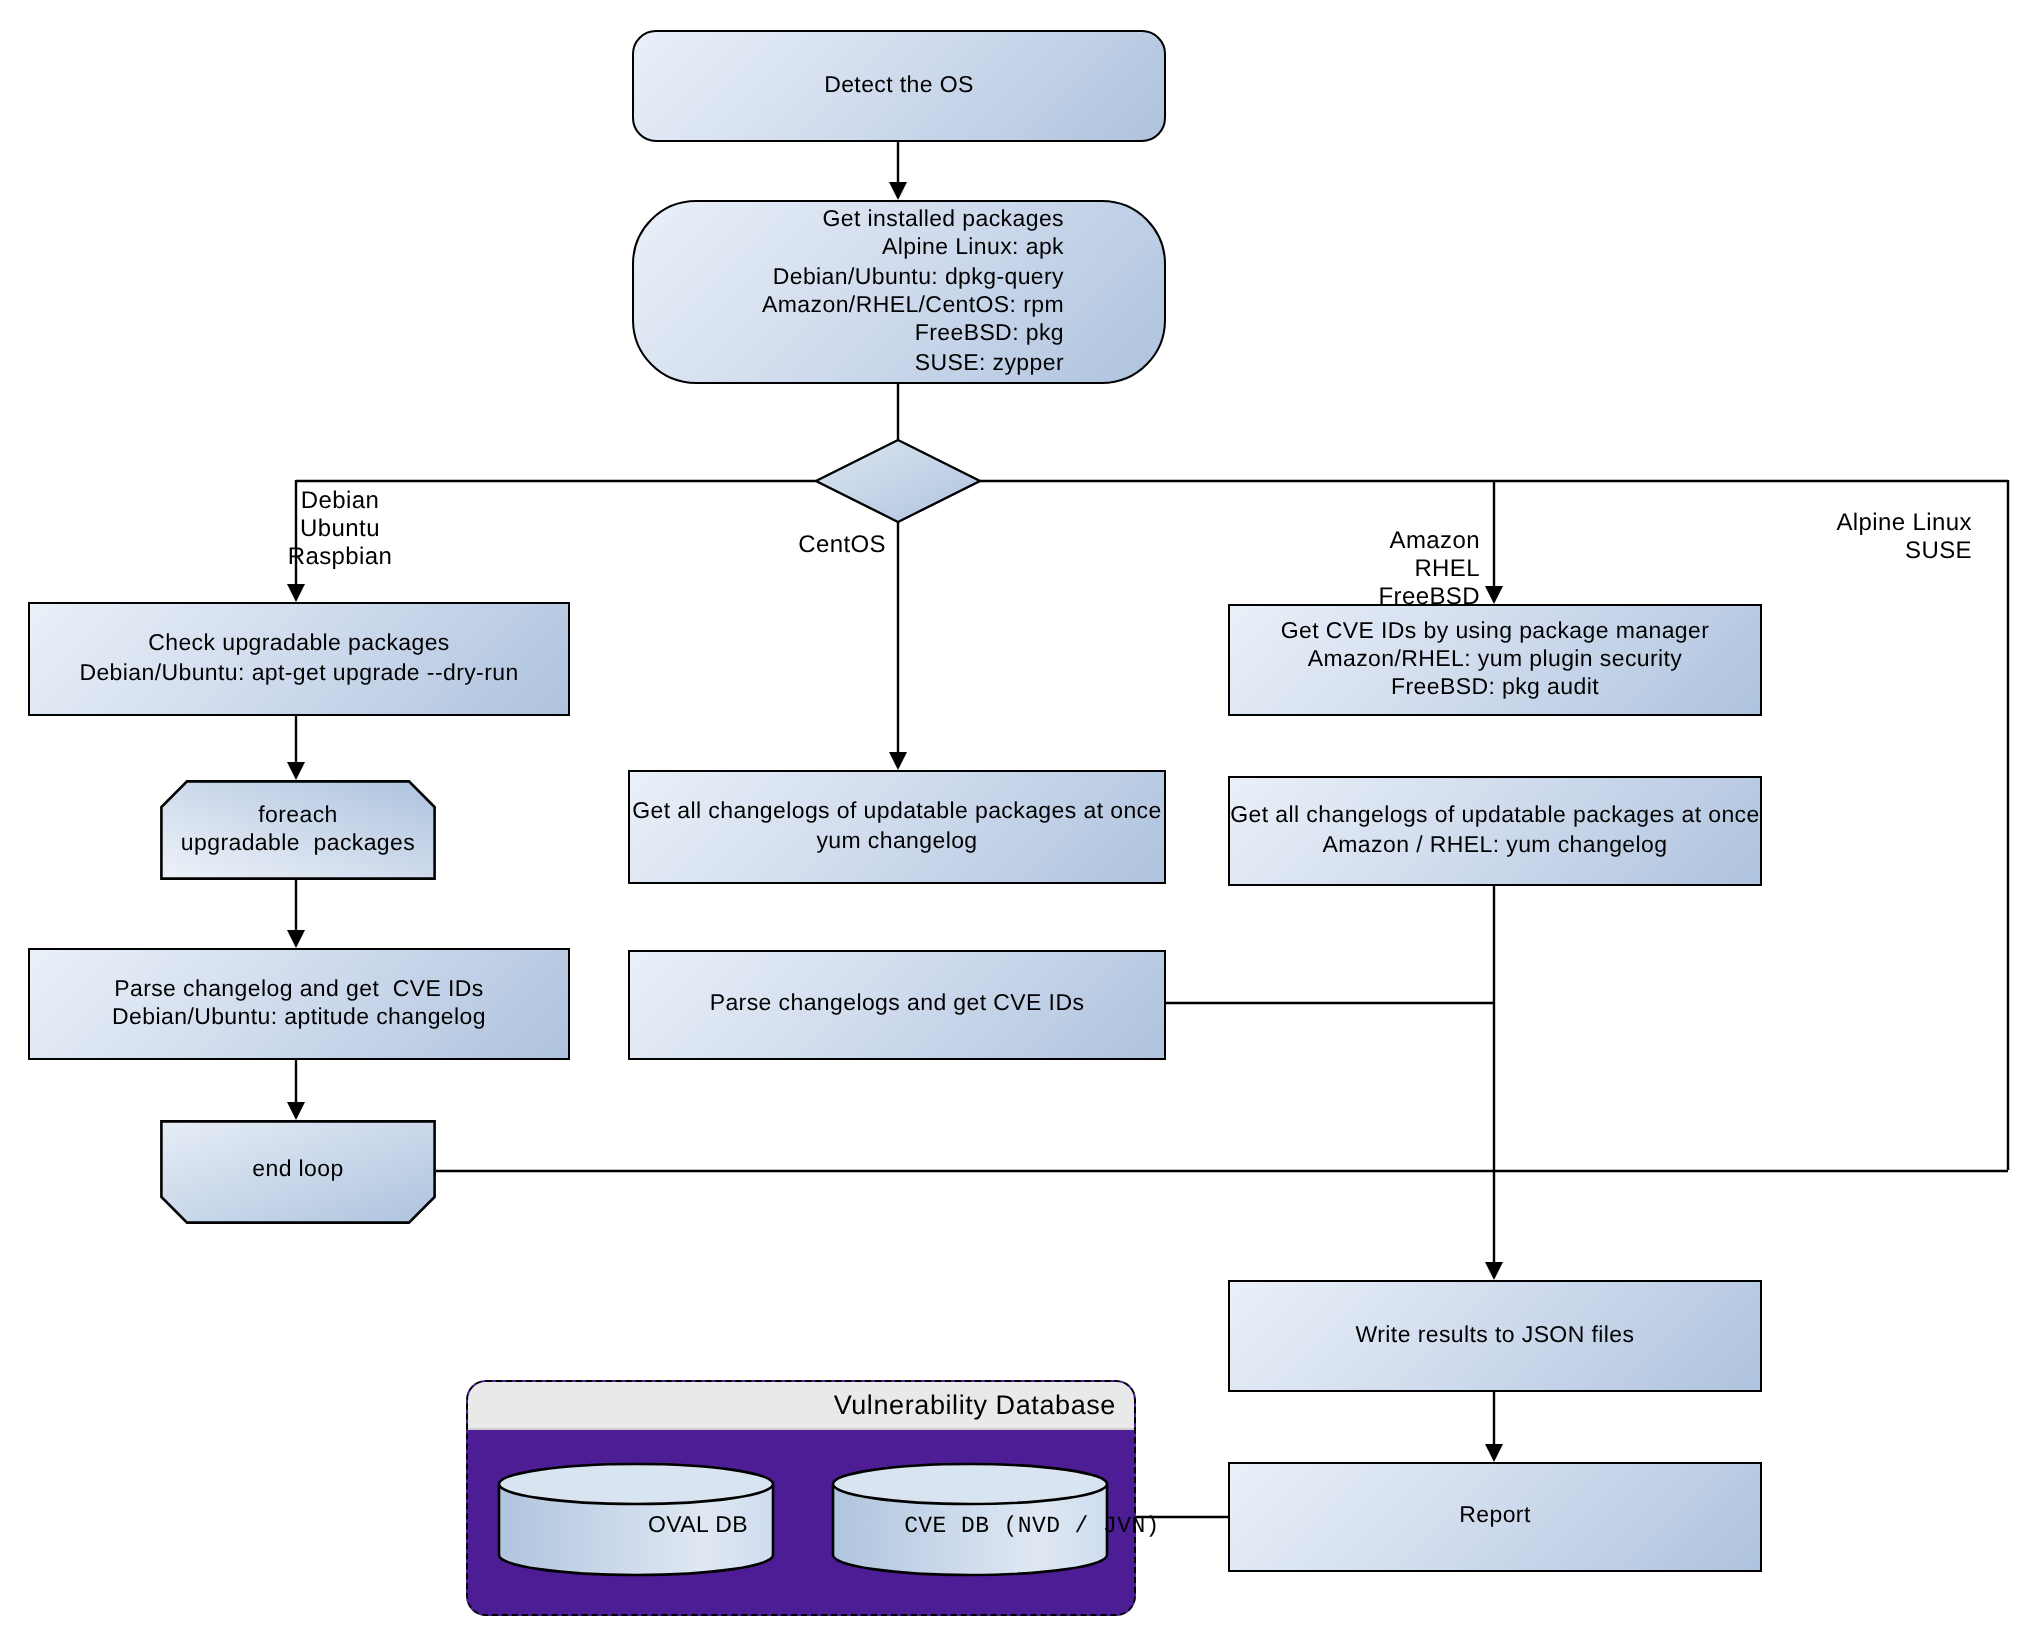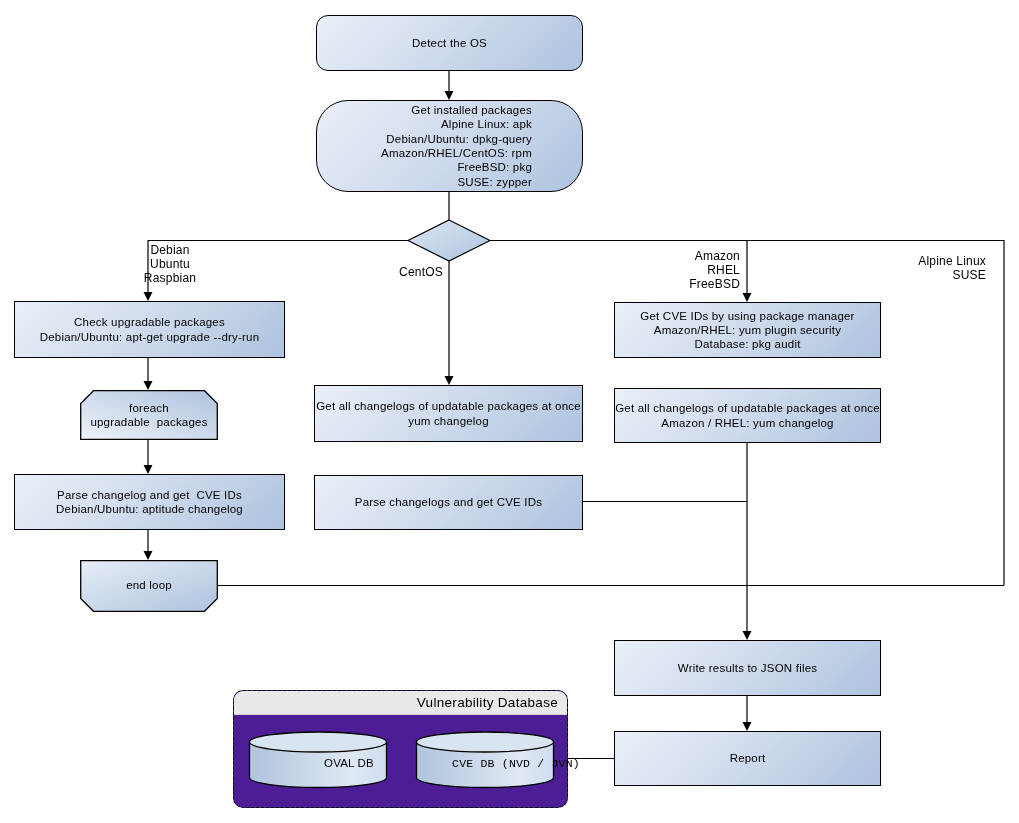--- a/index.html
+++ b/index.html
@@ -129,21 +129,21 @@
   <div class="line">yum changelog</div>
 </div>
 
 <div class="node" style="left:314px;top:475px;width:269px;height:55px;">
   <div class="line">Parse changelogs and get CVE IDs</div>
 </div>
 
 <div class="node" style="left:614px;top:302px;width:267px;height:56px;">
   <div class="line">Get CVE IDs by using package manager</div>
   <div class="line">Amazon/RHEL: yum plugin security</div>
-  <div class="line">Database: pkg audit</div>
+  <div class="line">FreeBSD: pkg audit</div>
 </div>
 
 <div class="node" style="left:614px;top:388px;width:267px;height:55px;">
   <div class="line">Get all changelogs of updatable packages at once</div>
   <div class="line">Amazon / RHEL: yum changelog</div>
 </div>
 
 <div class="node" style="left:614px;top:640px;width:267px;height:56px;">
   <div class="line">Write results to JSON files</div>
 </div>
@@ -170,21 +170,21 @@
 <div class="edge-label center" style="left:130px;top:244px;width:80px;">
   <div>Debian</div>
   <div>Ubuntu</div>
   <div>Raspbian</div>
 </div>
 
 <div class="edge-label right" style="left:363px;top:266px;width:80px;">
   <div>CentOS</div>
 </div>
 
-<div class="edge-label right" style="left:640px;top:250px;width:100px;">
+<div class="edge-label right" style="left:640px;top:264px;width:100px;">
   <div>Amazon</div>
   <div>RHEL</div>
   <div>FreeBSD</div>
 </div>
 
 <div class="edge-label right" style="left:876px;top:255px;width:110px;">
   <div>Alpine Linux</div>
   <div>SUSE</div>
 </div>
 

